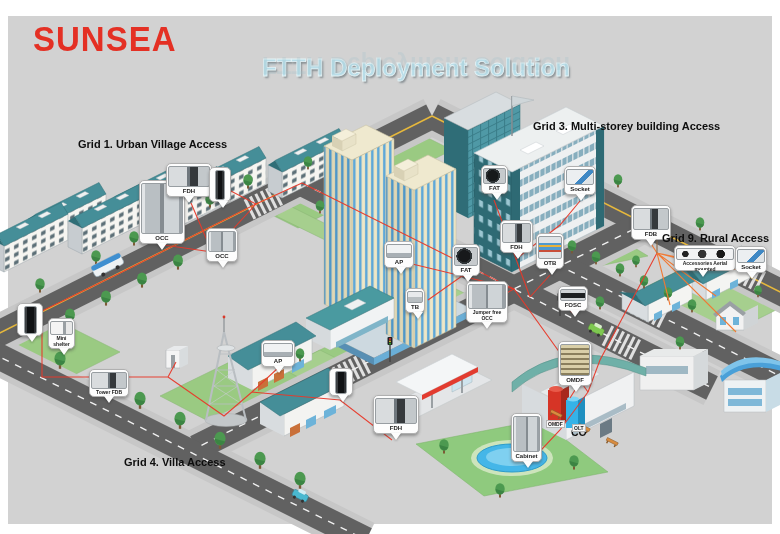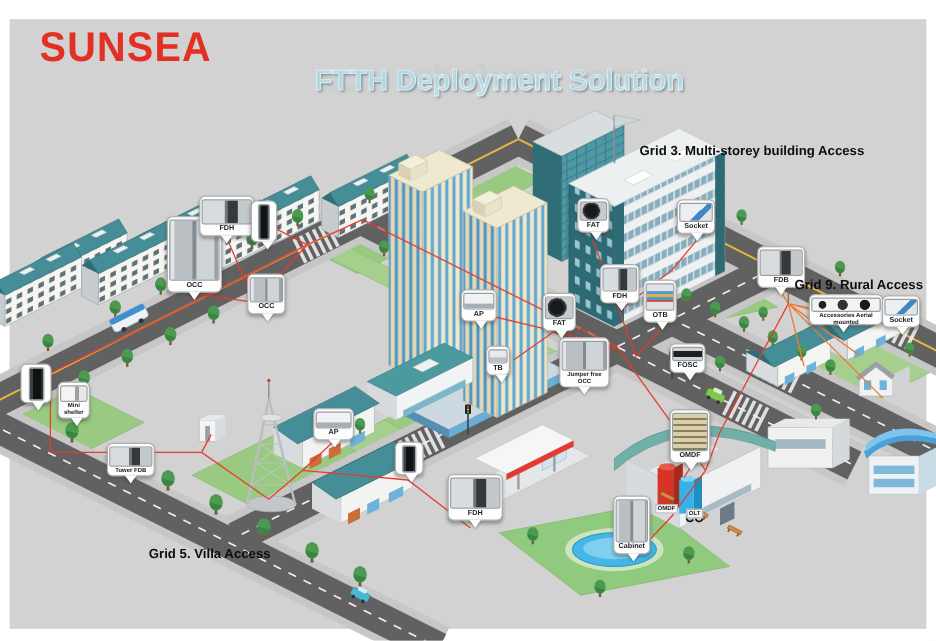--- a/index.html
+++ b/index.html
@@ -408,23 +408,24 @@
   <g fill="none" stroke="#f07a35" stroke-width="1.1">
     <path d="M657,253 L650,242 M657,253 L670,305 M657,253 L716,296 M657,253 L736,332 M657,253 L700,264 M657,253 L748,272"></path>
     <path d="M657,253 L657,233" stroke="#8a6a4a"></path>
   </g>
 </svg>
 
 <div class="logo">SUNSEA</div>
 <div class="title">FTTH Deployment Solution</div>
 <div class="title-reflect">FTTH Deployment Solution</div>
 
+<div class="grid-label" style="left:78px;top:138px">Grid 1. Urban Village Access</div>
 <div class="grid-label" style="left:533px;top:120px">Grid 3. Multi-storey building Access</div>
 <div class="grid-label" style="left:662px;top:232px">Grid 9. Rural Access</div>
-<div class="grid-label" style="left:124px;top:456px">Grid 5. Villa Access</div>
+<div class="grid-label" style="left:124px;top:456px">Grid 4. Villa Access</div>
 
 <div class="co-label">CO</div>
 <div class="mini-tag" style="left:546px;top:420px">OMDF</div>
 <div class="mini-tag" style="left:572px;top:424px">OLT</div>
 
 <div class="callout" style="left:139px;top:180px;width:46px;height:64px">
   <div class="dev dev-cab"></div>
   <div class="lbl">OCC</div>
 </div>
 <div class="callout" style="left:166px;top:163px;width:46px;height:34px">

